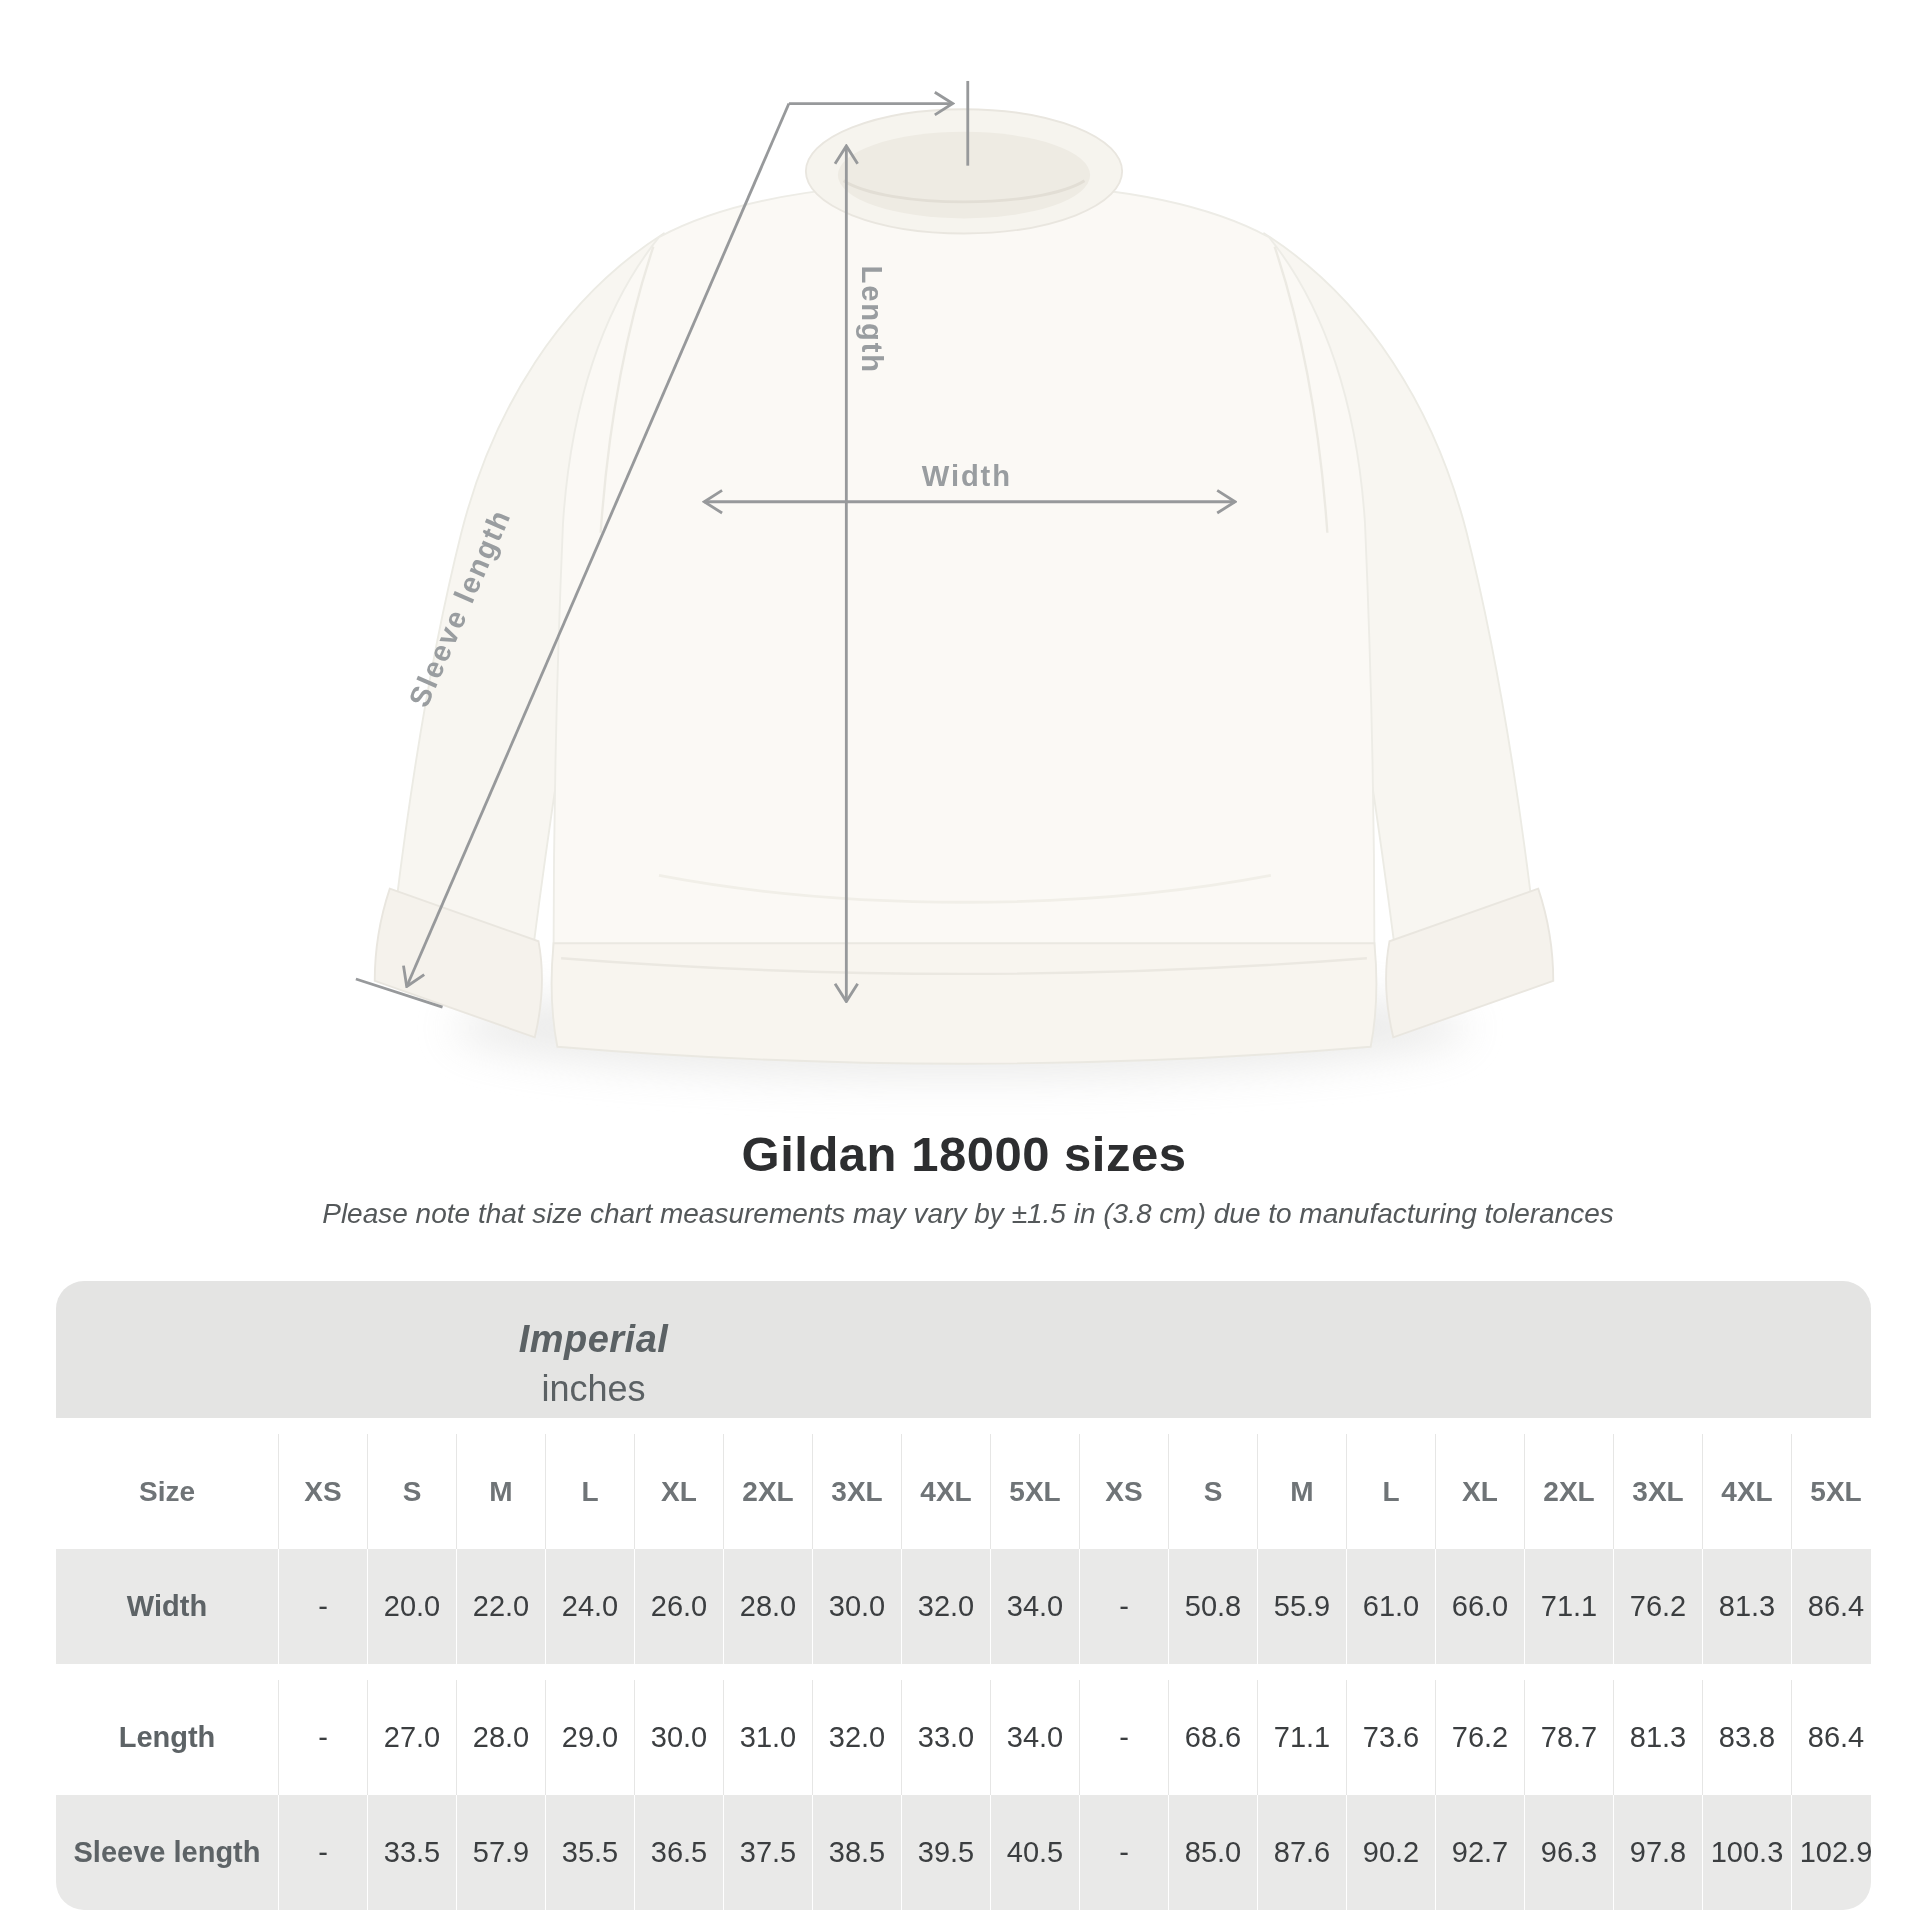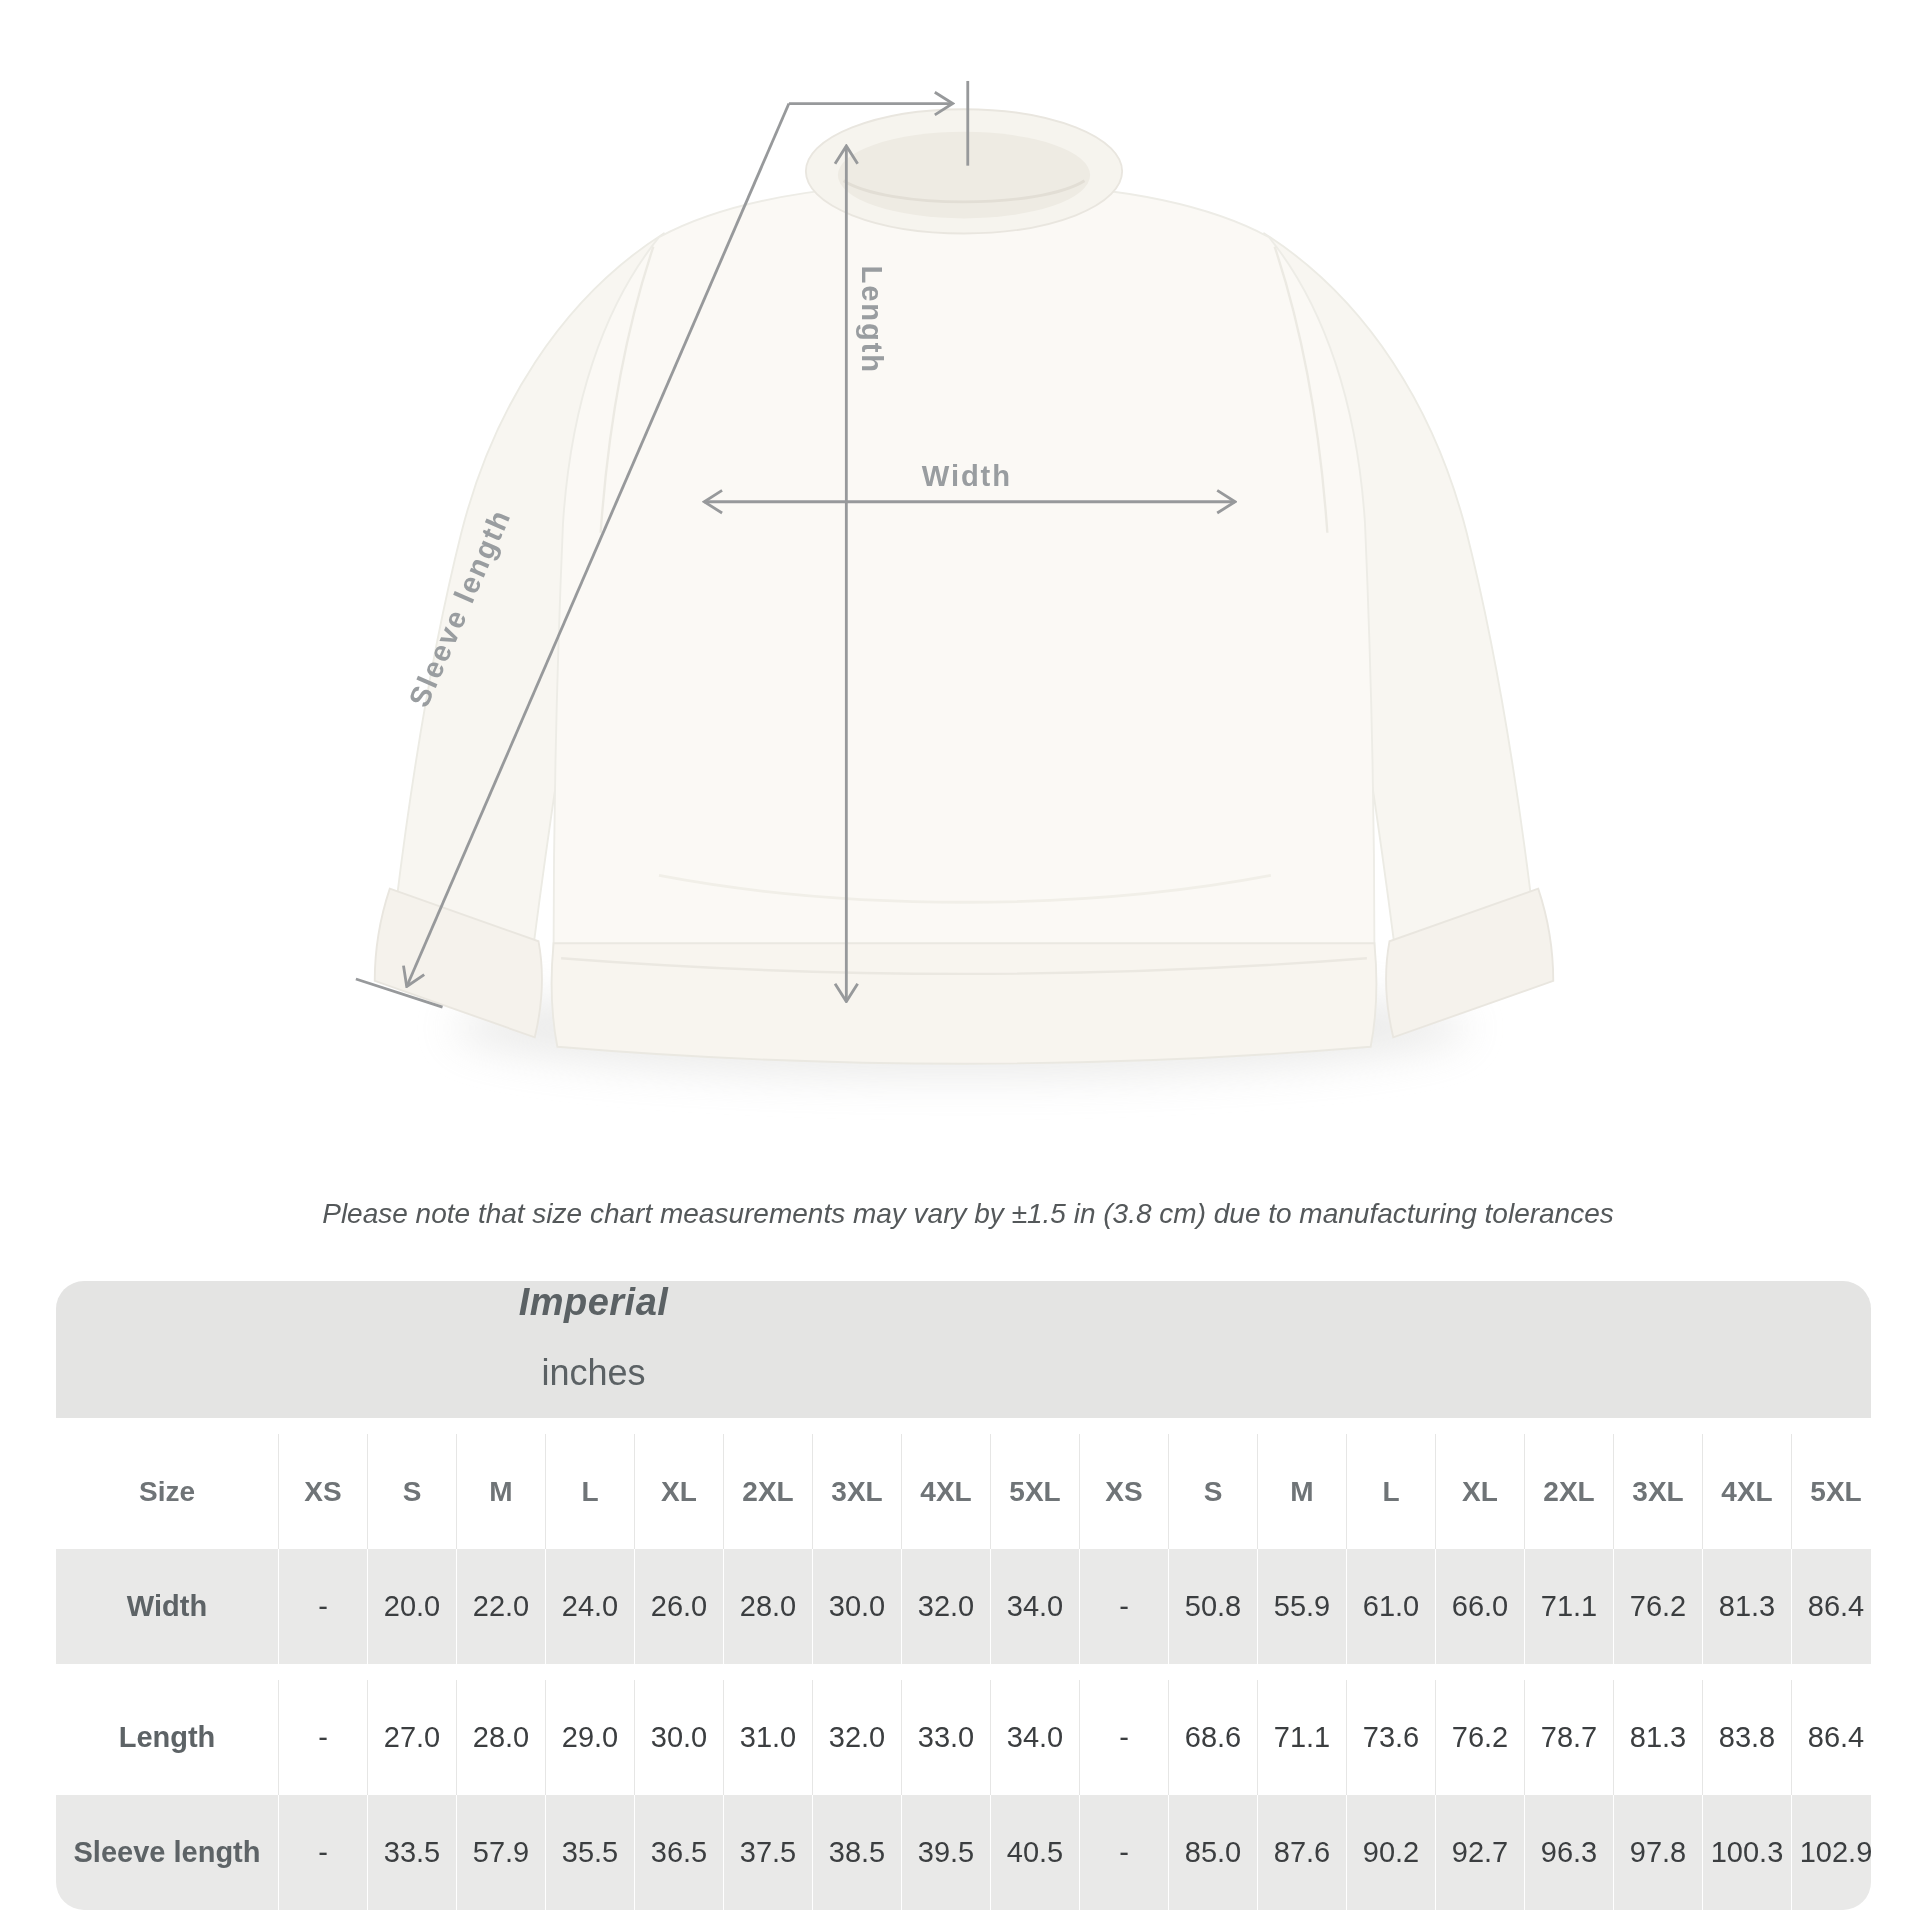--- a/index.html
+++ b/index.html
@@ -18,21 +18,21 @@
     position:absolute;left:0;top:1194px;width:100%;margin:4px;
     text-align:center;font-size:28px;font-style:italic;color:#54585a;
   }
 
   
   .size-table{
     position:absolute;left:56px;top:1281px;width:1815px;
     border-radius:28px;overflow:hidden;background:#ffffff;
   }
   .units{display:grid;grid-template-columns:1019px 797px;height:137px;background:#e4e4e3;}
-  .unit-block{display:flex;flex-direction:column;align-items:center;justify-content:space-between;gap:7.5px;padding-bottom:24px;box-sizing:border-box;}
+  .unit-block{display:flex;flex-direction:column;align-items:center;justify-content:flex-end;gap:7.5px;padding-bottom:8px;box-sizing:border-box;}
   .unit-block.imperial{padding-left:56px;}
   .unit-title{font-size:38px;font-weight:bold;font-style:italic;color:#5b6164;letter-spacing:0.5px;}
   .unit-sub{font-size:36px;color:#5b6164;}
 
   .trow{display:grid;grid-template-columns:222px repeat(18,89px);}
   .trow.white{background:#ffffff;margin-top:16px;}
   .trow.shade{background:#e9e9e8;}
   .cell{
     height:115px;display:flex;align-items:center;justify-content:center;
     box-sizing:border-box;font-size:29px;color:#3b3e40;
@@ -90,20 +90,21 @@
       <line x1="1028" y1="86" x2="1028" y2="176"></line>
       <line x1="899" y1="155" x2="899" y2="1064" marker-start="url(#arrow)" marker-end="url(#arrow)"></line>
       <line x1="748" y1="533" x2="1312" y2="533" marker-start="url(#arrow)" marker-end="url(#arrow)"></line>
     </g>
 
     <text transform="translate(916 282) rotate(90)" font-size="31" font-weight="bold" fill="#999da0" letter-spacing="2">Length</text>
     <text x="1027" y="516" text-anchor="middle" font-size="31" font-weight="bold" fill="#999da0" letter-spacing="2">Width</text>
     <text transform="translate(498 650) rotate(-66.5)" text-anchor="middle" font-size="31" font-weight="bold" fill="#999da0" letter-spacing="2">Sleeve length</text>
   </svg>
 
+  <h1 class="page-title">Gildan 18000 sizes</h1>
   <p class="page-note">Please note that size chart measurements may vary by ±1.5 in (3.8 cm) due to manufacturing tolerances</p>
 
   <div class="size-table">
 
     <div class="units">
       <div class="unit-block imperial">
         <div class="unit-title">Imperial</div>
         <div class="unit-sub">inches</div>
       </div>
     </div>

